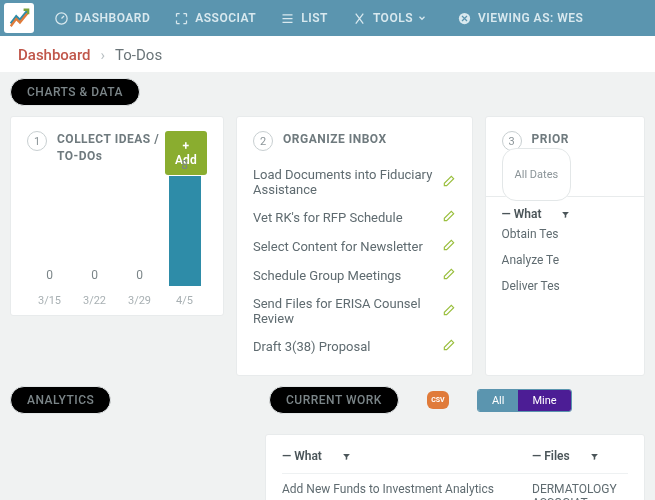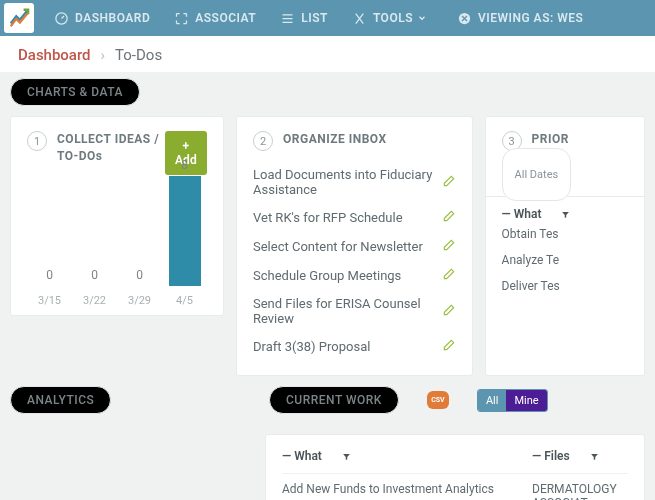--- a/index.html
+++ b/index.html
@@ -33,21 +33,21 @@
 .edit-ic{color:#9abf3e;cursor:pointer}
 .small-pill{background:#fff;border:1px solid #e3e7e8;border-radius:14px;padding:19px 12px;font-size:11px;color:#8b9498}
 .divider-top{border-top:1px solid #e8ebec;margin:14px -16px 10px;padding:10px 16px 0}
 .col-hdr{font-size:12px;color:#4b5559;font-weight:600;display:flex;align-items:center;gap:20px}
 .row-txt{font-size:12px;color:#5f6b70;padding:6px 0}
 .row2{display:flex;gap:12px;padding:10px 10px 0}
 .analytics-card{width:252px}
 .cw-head{display:flex;align-items:center;gap:28px;padding:0 0 0 4px}
 .csv-badge{width:22px;height:18px;background:#e07b3a;border-radius:6px;display:flex;align-items:center;justify-content:center;color:#fff;font-size:7px;font-weight:700}
 .toggle{display:flex;border:1px solid #5b95af;border-radius:3px;overflow:hidden;font-size:11px}
-.toggle span{padding:4px 8px}
+.toggle span{padding:4px 14px}
 .tg-all{background:#5b95af;color:#fff}
 .tg-mine{background:#4c1d95;color:#fff}
 .cw-card{background:#fff;border:1px solid #e8ebec;border-radius:3px;padding:14px 16px;margin-top:20px;width:380px}
 .cw-hdr-row{display:flex;padding-bottom:10px}
 .cw-col-what{width:250px}
 .cw-col-plan{flex:1}
 .cw-row{display:flex;border-top:1px solid #eef1f2;padding:8px 0;font-size:12px;color:#5f6b70}
 </style>
 </head>
 <body>

